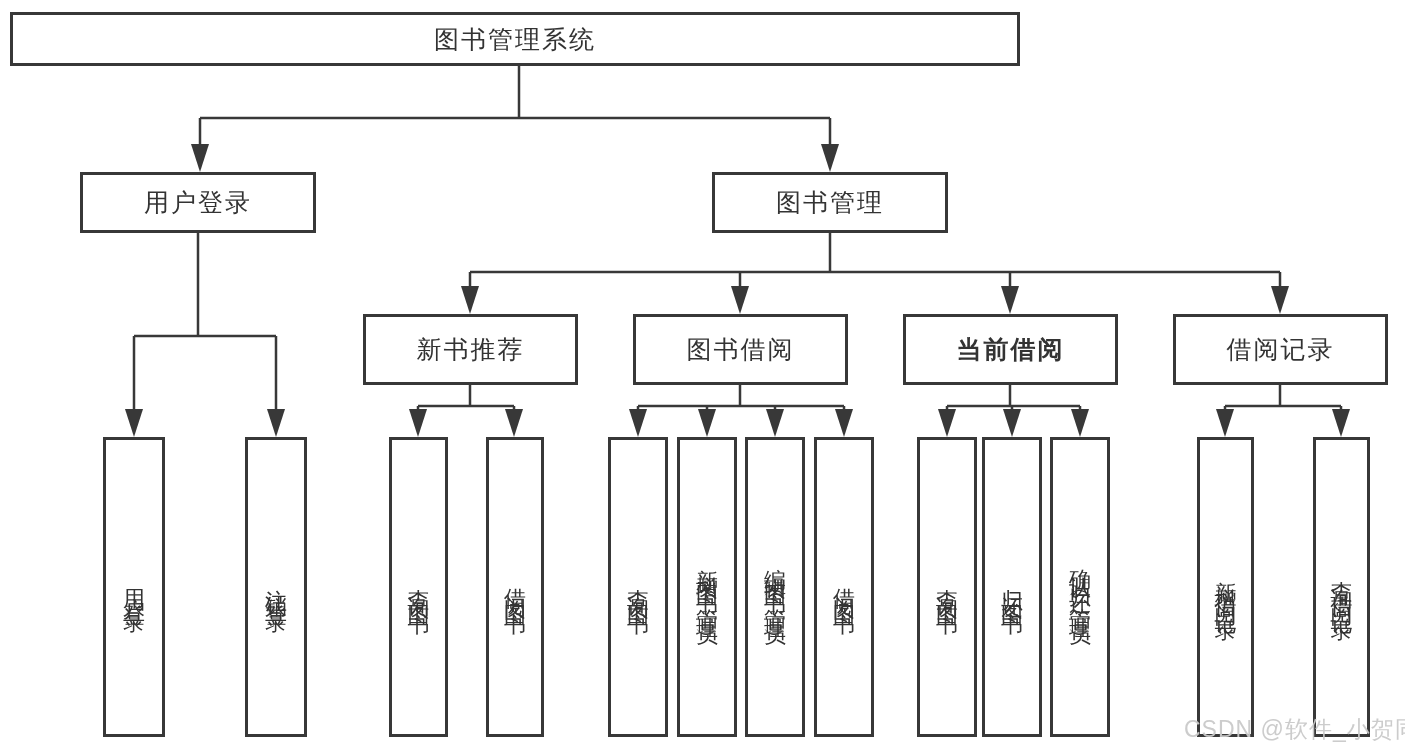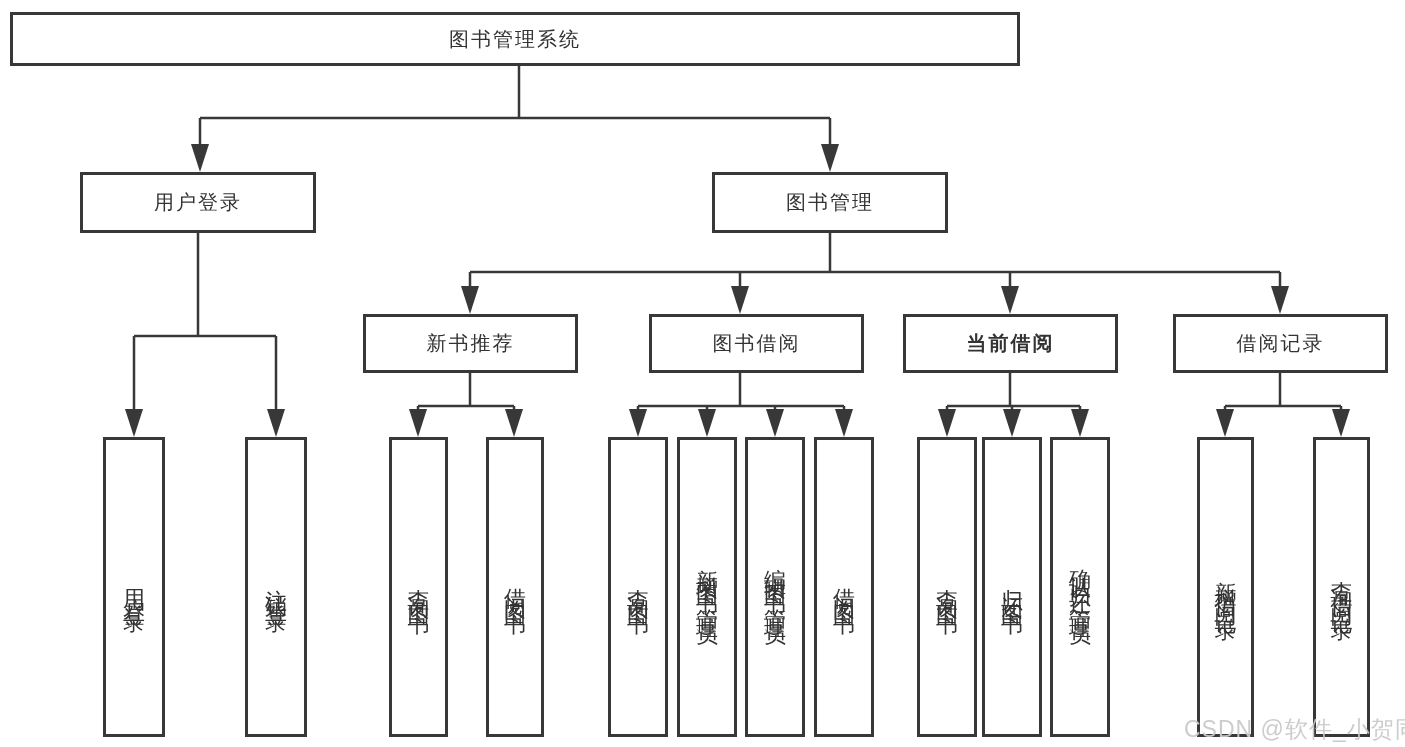--- a/index.html
+++ b/index.html
@@ -35,27 +35,27 @@
     position: absolute;
     box-sizing: border-box;
     border: 3px solid #383838;
     background: #ffffff;
     display: flex;
     align-items: center;
     justify-content: center;
     color: #333333;
   }
   .hnode {
-    font-size: 20px;
+    font-size: 25px;
     letter-spacing: 2px;
   }
   .root   { left: 10px;  top: 12px;  width: 1010px; height: 54px; }
   .l2a    { left: 80px;  top: 172px; width: 236px;  height: 61px; }
   .l2b    { left: 712px; top: 172px; width: 236px;  height: 61px; font-family: Liberation Serif, serif; }
-  .l3     { top: 314px;  height: 59px; width: 215px; }
+  .l3     { top: 314px;  height: 71px; width: 215px; }
   .leaf   { top: 437px;  height: 300px; }
   .leaf .vtext {
     writing-mode: vertical-rl;
     text-orientation: mixed;
     font-size: 22px;
     line-height: 1;
     letter-spacing: 8px;
     color: #333333;
     white-space: nowrap;
   }
@@ -125,21 +125,21 @@
   <div class="node hnode l2a">
     <span>用户登录</span>
   </div>
   <div class="node hnode l2b">
     <span>图书管理</span>
   </div>
 
   <div class="node hnode l3" style="left:363px;">
     <span>新书推荐</span>
   </div>
-  <div class="node hnode l3" style="left:649px;align-items:center;">
+  <div class="node hnode l3" style="left:633px;align-items:center;">
     <span>图书借阅</span>
   </div>
   <div class="node hnode l3" style="left:903px;font-weight:bold;">
     <span>当前借阅</span>
   </div>
   <div class="node hnode l3" style="left:1173px;">
     <span>借阅记录</span>
   </div>
 
   <div class="node leaf" style="left:103px;width:62px;">

